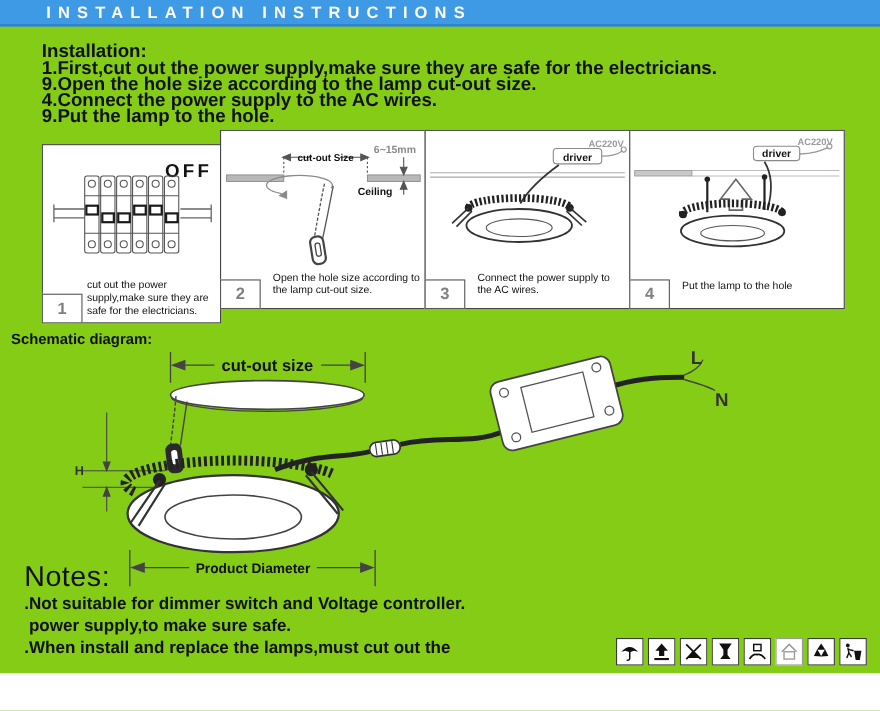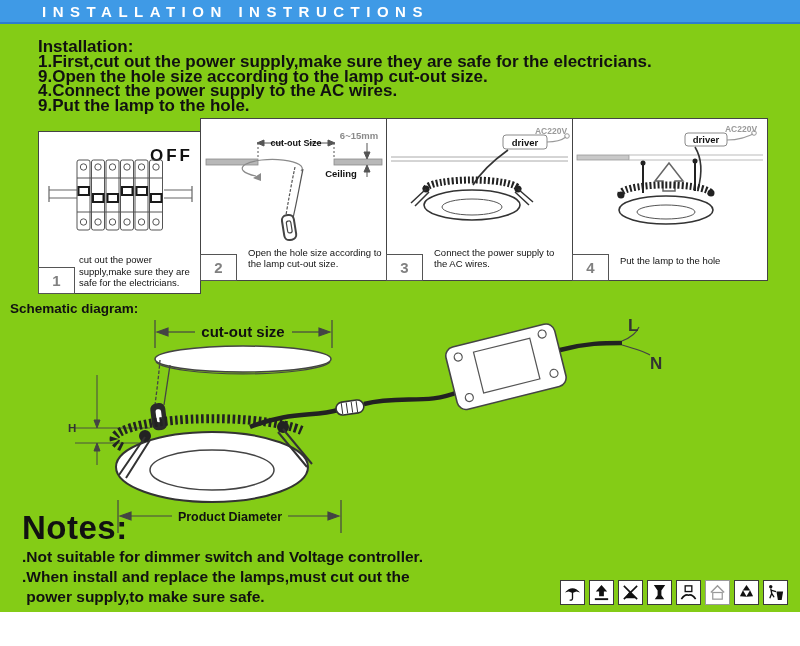--- a/index.html
+++ b/index.html
@@ -35,21 +35,21 @@
   }
   .p1 .caption { left:40px; bottom:5px; width:120px; }
   .p2 .caption { left:47px; bottom:11px; width:140px; }
   .p3 .caption { left:47px; bottom:11px; width:125px; }
   .p4 .caption { left:47px; bottom:14px; width:140px; }
   
   .schem-heading { position:absolute; left:10px; top:301px; font-size:13.5px; font-weight:bold; }
   .schematic { position:absolute; left:0; top:315px; }
   
   .notes { position:absolute; left:22px; top:509px; }
-  .notes .notes-title { font-size:33px; font-weight:bold; letter-spacing:0.5px; }
+  .notes .notes-title { font-size:26px; font-weight:normal; letter-spacing:0.5px; }
   .notes .note-line { font-size:15.5px; font-weight:bold; line-height:20px; white-space:pre-wrap; }
   
   .footer-icons { position:absolute; right:12px; bottom:7px; display:flex; gap:4px; }
   .icon-box {
     width:25px; height:25px; border:1px solid #3a3a3a; background:#fff;
     display:flex; align-items:center; justify-content:center;
   }
   .icon-box.light { border-color:#9a9a9a; }
   text { font-family:"Liberation Sans", sans-serif; }
 </style>
@@ -279,22 +279,22 @@
         <polygon points="120,201 131,197 131,205"></polygon>
       <path d="M288,201 H330" fill="none"></path>
         <polygon points="339,201 328,197 328,205"></polygon>
     </g>
     <text x="230" y="206" text-anchor="middle" font-size="12.5" font-weight="bold" fill="#111">Product Diameter</text>
   </svg>
 
   <div class="notes">
     <div class="notes-title">Notes:</div>
     <div class="note-line">.Not suitable for dimmer switch and Voltage controller.</div>
+    <div class="note-line"> power supply,to make sure safe.</div>
     <div class="note-line">.When install and replace the lamps,must cut out the</div>
-    <div class="note-line"> power supply,to make sure safe.</div>
   </div>
 
   <div class="footer-icons">
     <div class="icon-box">
       <svg width="19" height="19" viewBox="0 0 20 20">
         <path d="M2,10 Q10,1 18,10 L14,9 L10,10.5 L6,9 Z" fill="#111"></path>
         <path d="M10,9 V16 q0,2.5 -3,2" fill="none" stroke="#111" stroke-width="1.4"></path>
       </svg>
     </div>
     <div class="icon-box">

